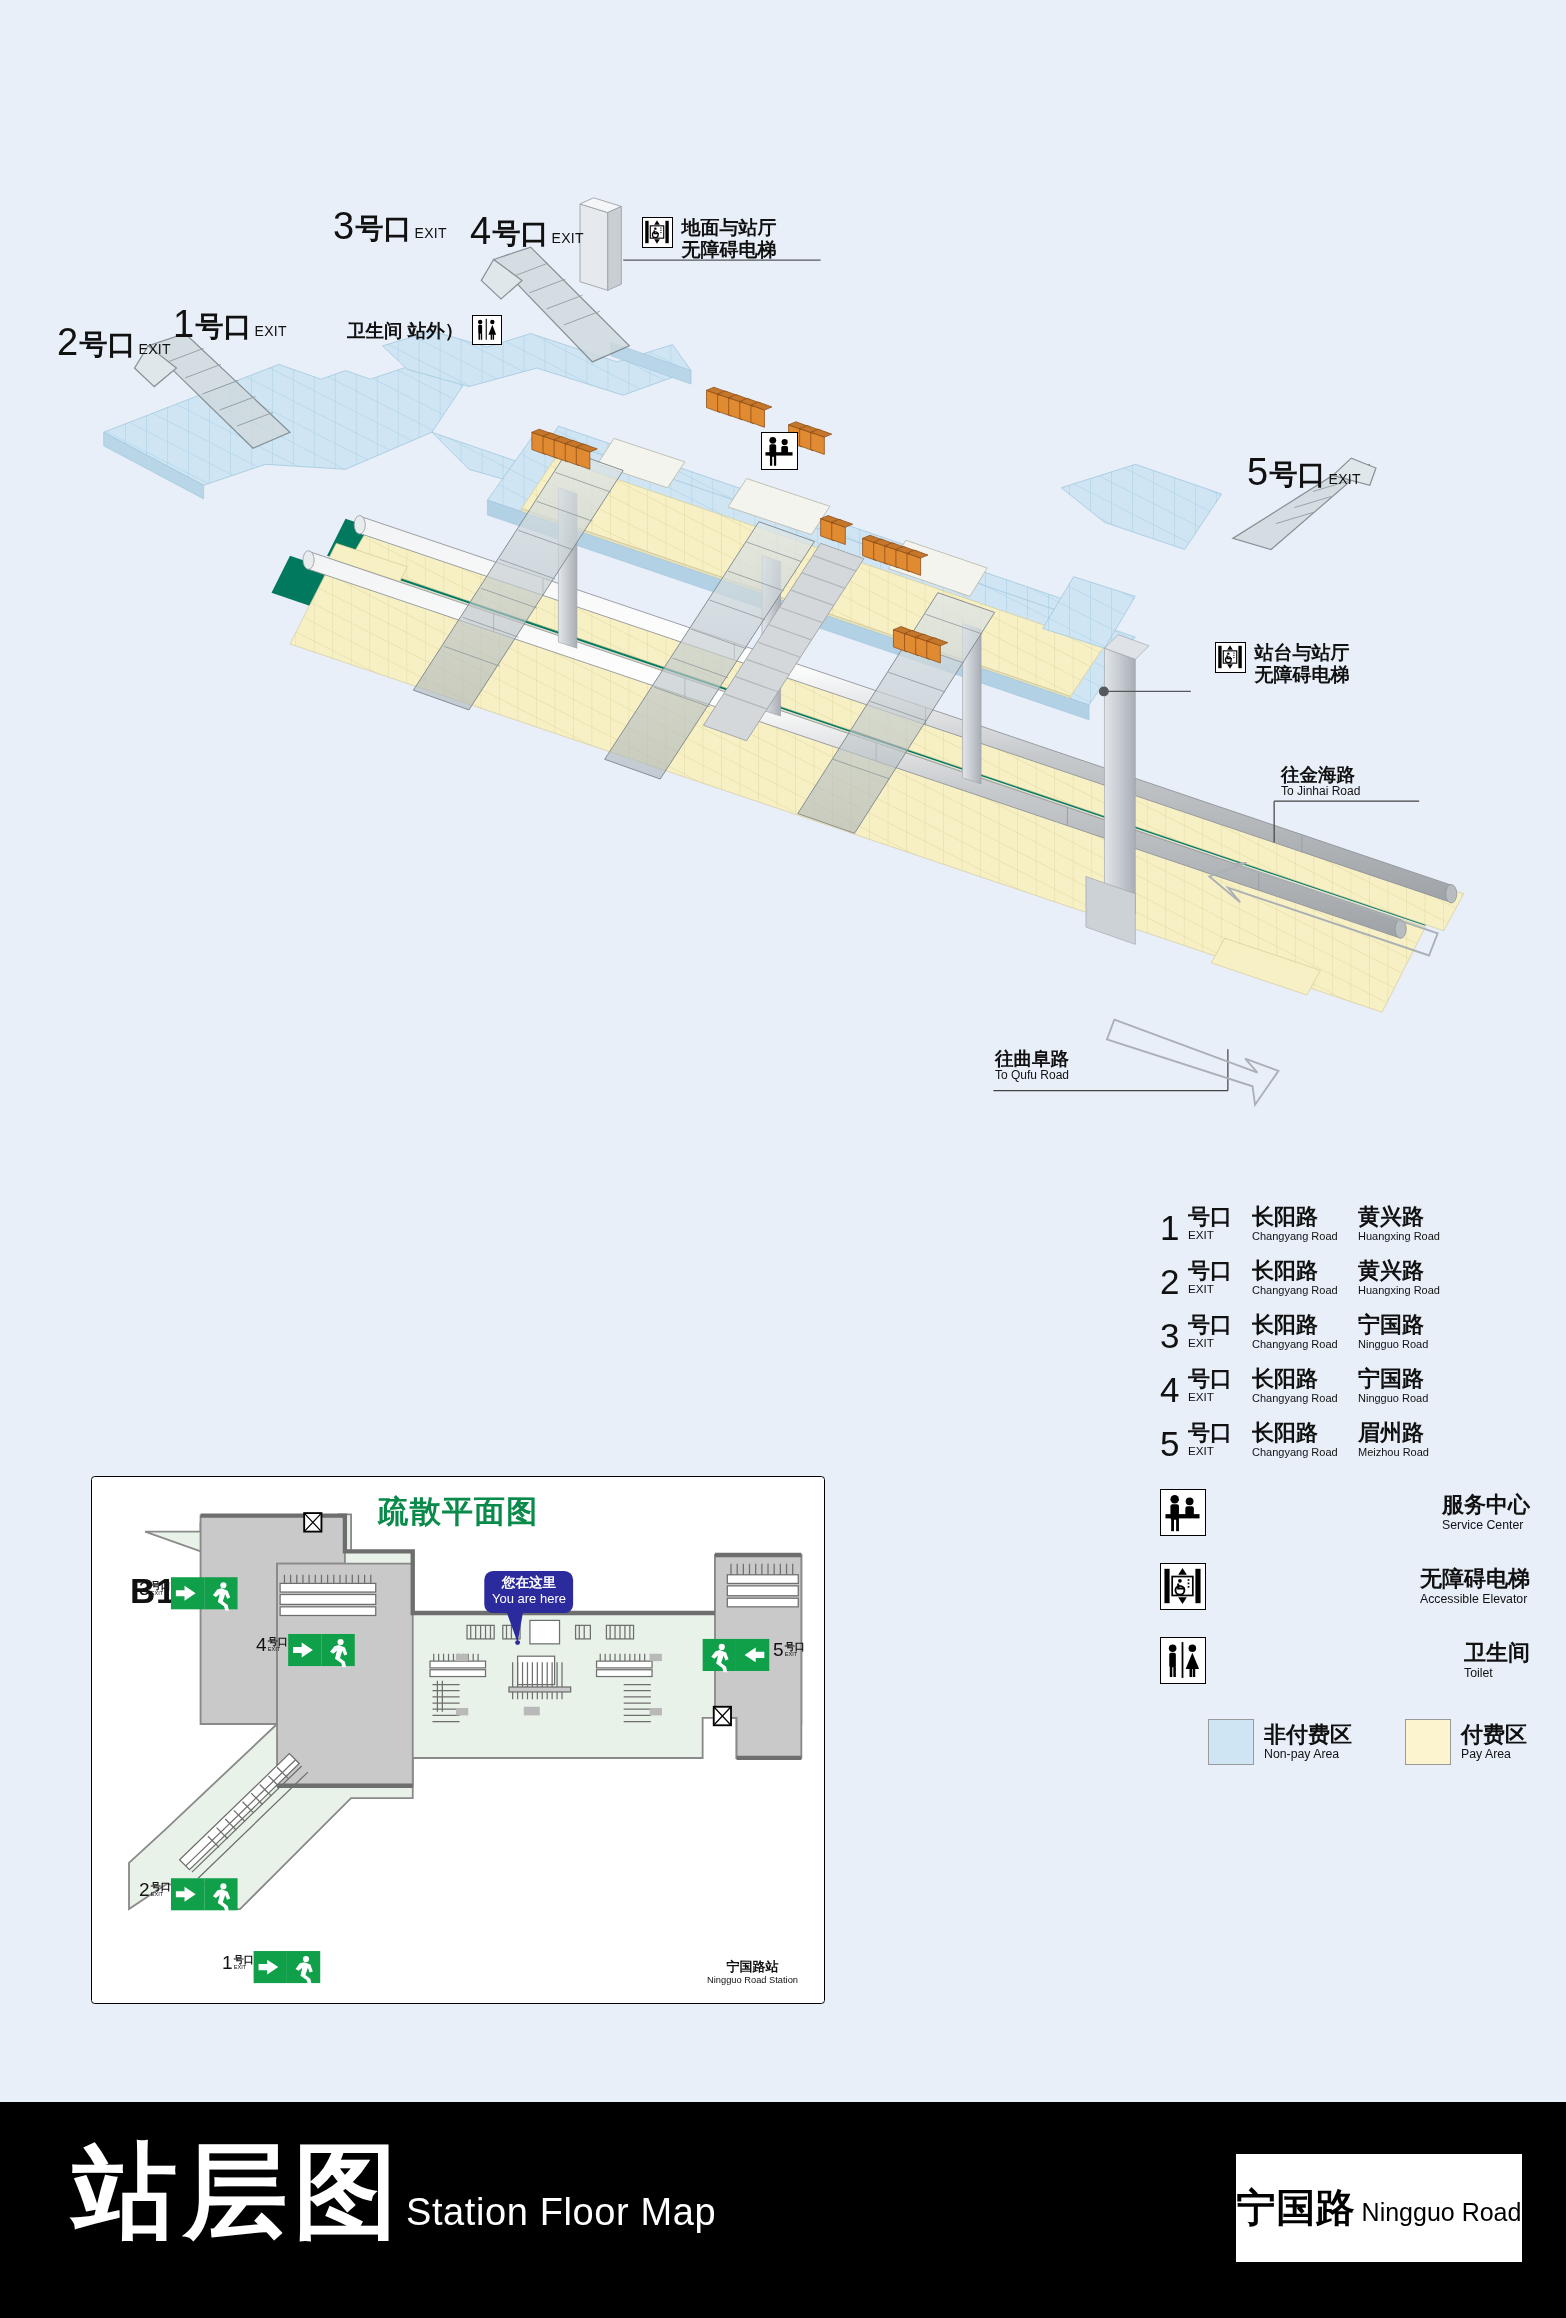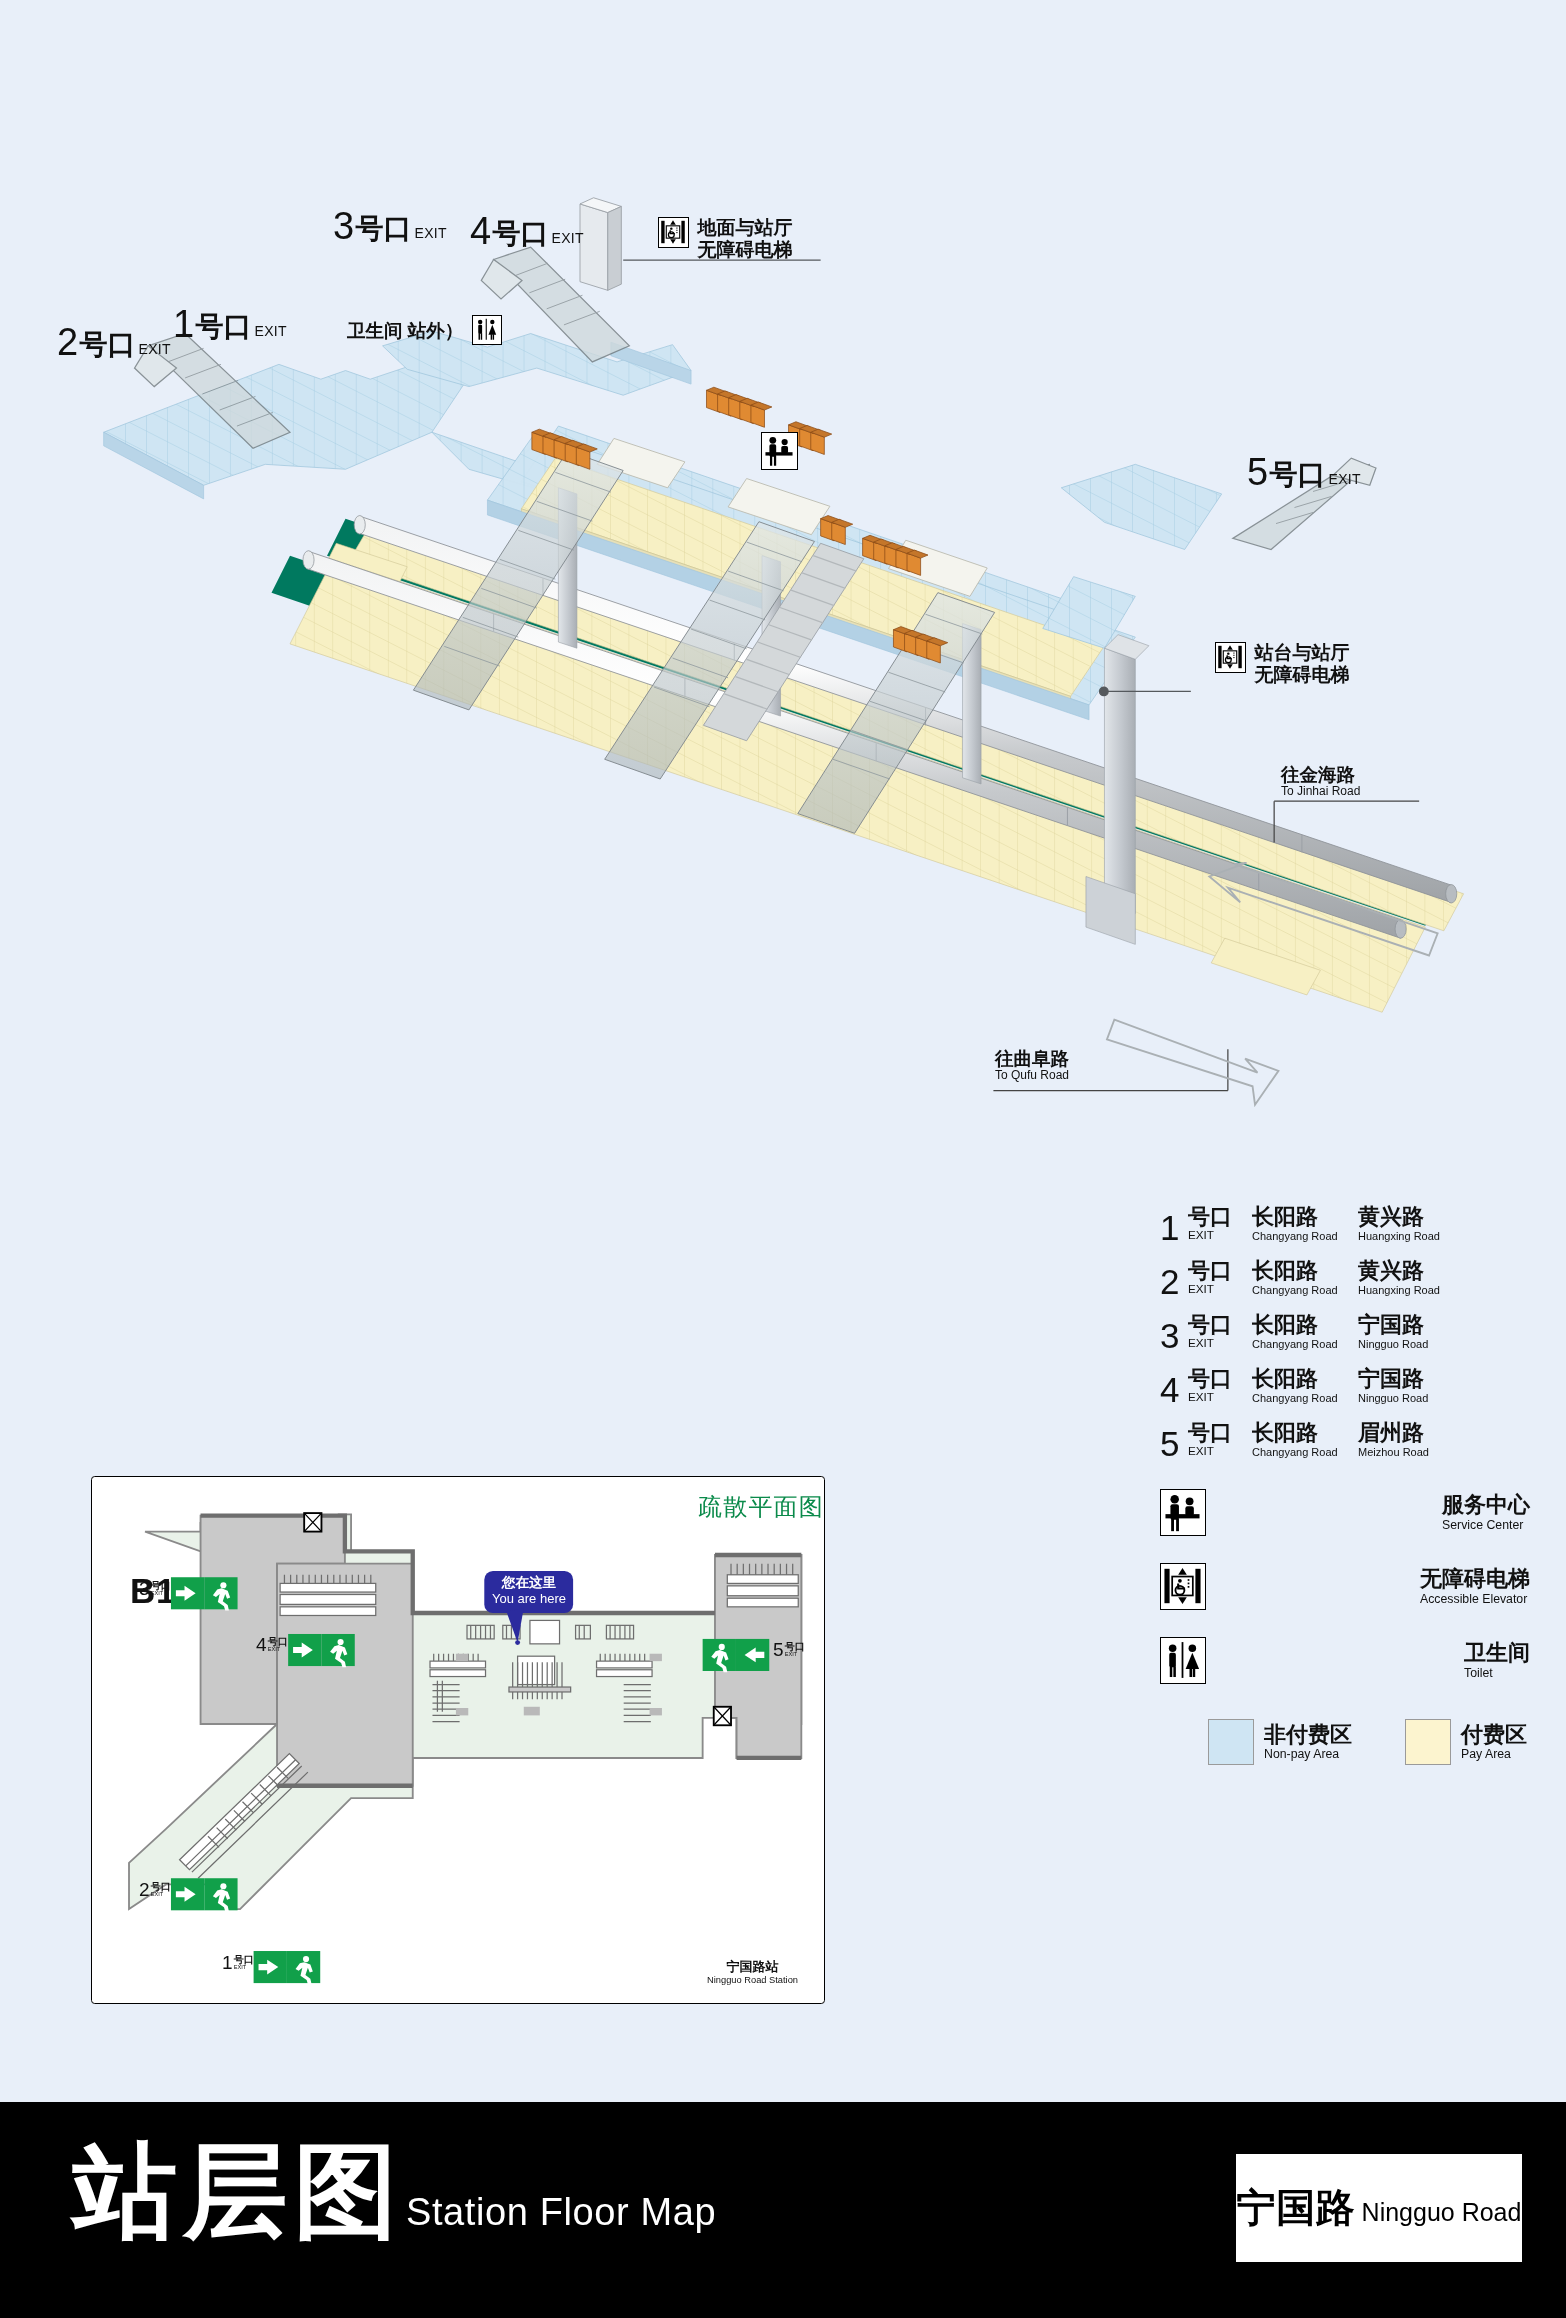--- a/index.html
+++ b/index.html
@@ -58,22 +58,22 @@
   .leg-area{ display:flex; align-items:center; gap:10px; }
   .swatch{ width:46px; height:46px; border:0.9px solid #9a9a9a; }
   .leg-area .lab .hz{ font-size:22px; font-weight:700; line-height:1.05; }
   .leg-area .lab .en{ font-size:12.3px; line-height:1.15; margin-top:1.2px; }
 
   
   #evac{
     position:absolute; left:91px; top:1476px; width:734px; height:528px;
     background:#fff; border:1.9px solid #000; border-radius:3.7px;
   }
-  #evacTitle{ position:absolute; left:0; right:0; top:13.6px; text-align:right;
-    font-size:24px; font-weight:400; color:#0a8a4a; letter-spacing:1.2px; }
+  #evacTitle{ position:absolute; left:0; right:0; top:13.6px; text-align:center;
+    font-size:31px; font-weight:700; color:#0a8a4a; letter-spacing:1.2px; }
   #b1{ position:absolute; left:38px; top:94px; font-size:35px; font-weight:700; letter-spacing:0.6px; }
   #evacStation{ position:absolute; right:26px; bottom:16px; text-align:center; line-height:1.25; }
   #evacStation .hz{ font-size:13px; font-weight:700; }
   #evacStation .en{ font-size:9.3px; }
   #evacSvgWrap{ position:absolute; left:0; top:0; width:734px; height:528px; }
 
   
   #bar{ position:absolute; left:0; top:2102px; width:1566px; height:217px; background:#000; }
   #barTitleCn{ position:absolute; left:73px; top:37px; color:#fff; font-size:104px; font-weight:700; letter-spacing:6.2px; line-height:1; }
   #barTitleEn{ position:absolute; left:406px; top:91px; color:#fff; font-size:38px; line-height:1; letter-spacing:0.6px; }
@@ -438,21 +438,21 @@
         <rect x="10" y="31" width="2.6" height="12"></rect>
           <rect x="14" y="31" width="2.6" height="12"></rect>
         <circle cx="35" cy="11" r="4"></circle>
           <path d="M35 16 L42 34 L28 34 Z"></path>
         <rect x="32" y="33" width="2.6" height="10"></rect>
           <rect x="35.6" y="33" width="2.6" height="10"></rect>
       </svg>
     </span>
   </div>
 
-  <div class="calloutBox" style="left:642px; top:217px;margin-left:16px;">
+  <div class="calloutBox" style="left:642px; top:217px;">
     <span class="pic" style="width:31px;height:31px;">
       <svg width="28" height="28" viewBox="0 0 50 50">
         <rect width="50" height="50" fill="#fff"></rect>
         <rect x="4" y="5" width="6" height="40"></rect>
           <rect x="40" y="5" width="6" height="40"></rect>
         <path d="M25 4 L30 12 L20 12 Z"></path>
           <path d="M25 46 L30 38 L20 38 Z"></path>
         <rect x="13" y="14" width="24" height="22" fill="none" stroke="#000" stroke-width="2"></rect>
         <circle cx="22" cy="19" r="2.2"></circle>
         <path d="M20 22 L20 28 L28 28" fill="none" stroke="#000" stroke-width="2.4"></path>

